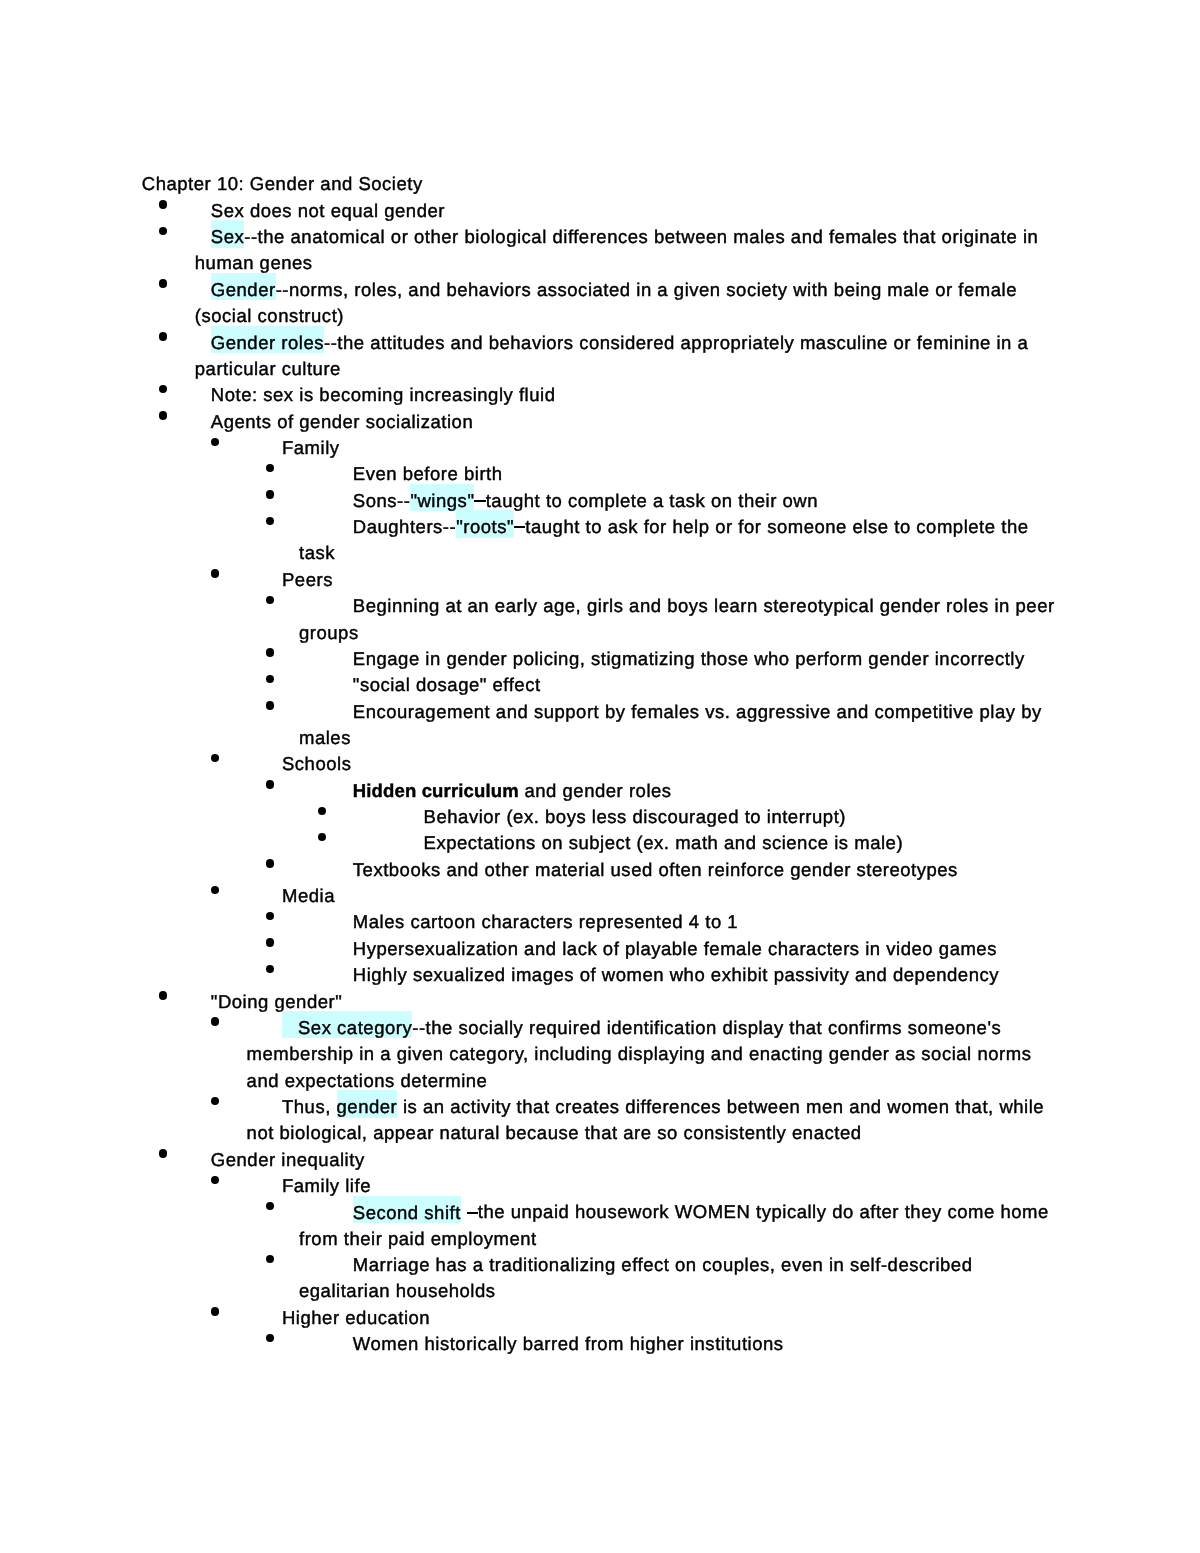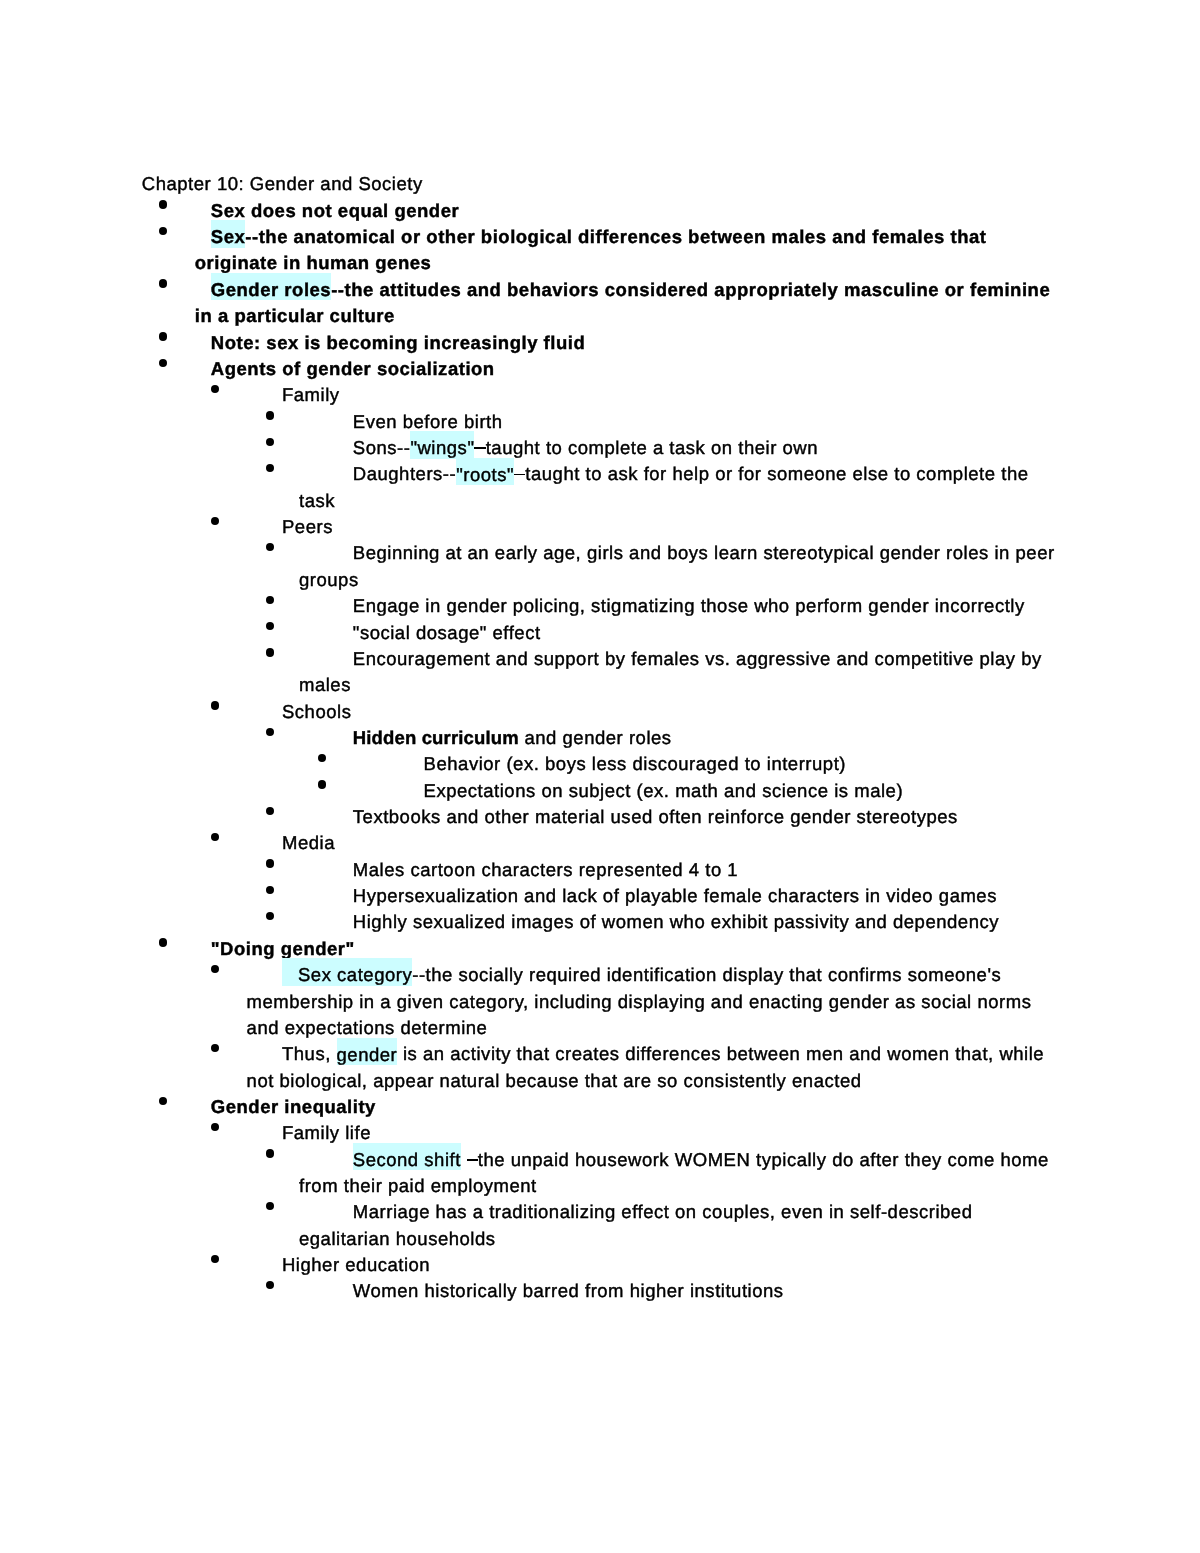--- a/index.html
+++ b/index.html
@@ -16,37 +16,38 @@
   .title{margin-left:141.8px;}
   .li{position:relative;}
   .li > .bul{position:absolute;width:8.4px;height:8.4px;border-radius:50%;
              background:#000;text-indent:0;font-size:0;line-height:0;
              color:transparent;overflow:hidden;-webkit-text-stroke:0;}
   .hl{background:#ccfdff;padding:5.7px 0 0.6px 0;}
   .bold{font-weight:700;letter-spacing:0.15px;}
   .emdash{display:inline-block;width:11.2px;height:1.9px;background:#000;
           position:relative;top:-4.9px;letter-spacing:0;font-size:0;line-height:0;
           color:transparent;overflow:hidden;-webkit-text-stroke:0;vertical-align:baseline;}
-  .lv1{padding-left:194.8px;text-indent:16px;font-weight:bold;}
+  .lv1{padding-left:194.8px;text-indent:16px;}
   .lv1 > .bul{left:159px;top:2.6px;}
   .lv2{padding-left:246.6px;text-indent:35.4px;}
   .lv2 > .bul{left:211px;top:2.6px;}
   .lv3{padding-left:299px;text-indent:53.8px;}
   .lv3 > .bul{left:266px;top:2.6px;}
   .lv4{padding-left:351px;text-indent:72.6px;}
   .lv4 > .bul{left:318px;top:2.6px;}
 </style>
 </head>
 <body>
 
 <div class="page" style="background: rgb(255, 255, 255);">
  <div class="doc" style="color: rgb(0, 0, 0); -webkit-text-stroke-color: rgb(0, 0, 0);">
   <div class="line title"><span>Chapter 10: Gender and Society</span></div>
   <div class="line li lv1"><span class="bul" style="background: rgb(0, 0, 0);">•</span><span>Sex does not equal gender</span></div>
   <div class="line li lv1"><span class="bul" style="background: rgb(0, 0, 0);">•</span><span class="hl" style="background: rgb(204, 253, 255);">Sex</span><span>--the anatomical or other biological differences between males and females that originate in human genes</span></div>
+  <div class="line li lv1"><span class="bul" style="background: rgb(0, 0, 0);">•</span><span class="hl" style="background: rgb(204, 253, 255);">Gender</span><span>--norms, roles, and behaviors associated in a given society with being male or female (social construct)</span></div>
   <div class="line li lv1"><span class="bul" style="background: rgb(0, 0, 0);">•</span><span class="hl" style="background: rgb(204, 253, 255); margin-top: 16px;">Gender roles</span><span>--the attitudes and behaviors considered appropriately masculine or feminine in a particular culture</span></div>
   <div class="line li lv1"><span class="bul" style="background: rgb(0, 0, 0);">•</span><span>Note: sex is becoming increasingly fluid</span></div>
   <div class="line li lv1"><span class="bul" style="background: rgb(0, 0, 0);">•</span><span>Agents of gender socialization</span></div>
   <div class="line li lv2"><span class="bul" style="background: rgb(0, 0, 0);">•</span><span>Family</span></div>
   <div class="line li lv3"><span class="bul" style="background: rgb(0, 0, 0);">•</span><span>Even before birth</span></div>
   <div class="line li lv3"><span class="bul" style="background: rgb(0, 0, 0);">•</span><span>Sons--</span><span class="hl" style="background: rgb(204, 253, 255);">"wings"</span><span><span class="emdash" style="background: rgb(0, 0, 0);">—</span>taught to complete a task on their own</span></div>
   <div class="line li lv3"><span class="bul" style="background: rgb(0, 0, 0);">•</span><span>Daughters--</span><span class="hl" style="background: rgb(204, 253, 255);">"roots"</span><span><span class="emdash" style="background: rgb(0, 0, 0);">—</span>taught to ask for help or for someone else to complete the task</span></div>
   <div class="line li lv2"><span class="bul" style="background: rgb(0, 0, 0);">•</span><span>Peers</span></div>
   <div class="line li lv3"><span class="bul" style="background: rgb(0, 0, 0);">•</span><span>Beginning at an early age, girls and boys learn stereotypical gender roles in peer groups</span></div>
   <div class="line li lv3"><span class="bul" style="background: rgb(0, 0, 0);">•</span><span>Engage in gender policing, stigmatizing those who perform gender incorrectly</span></div>

